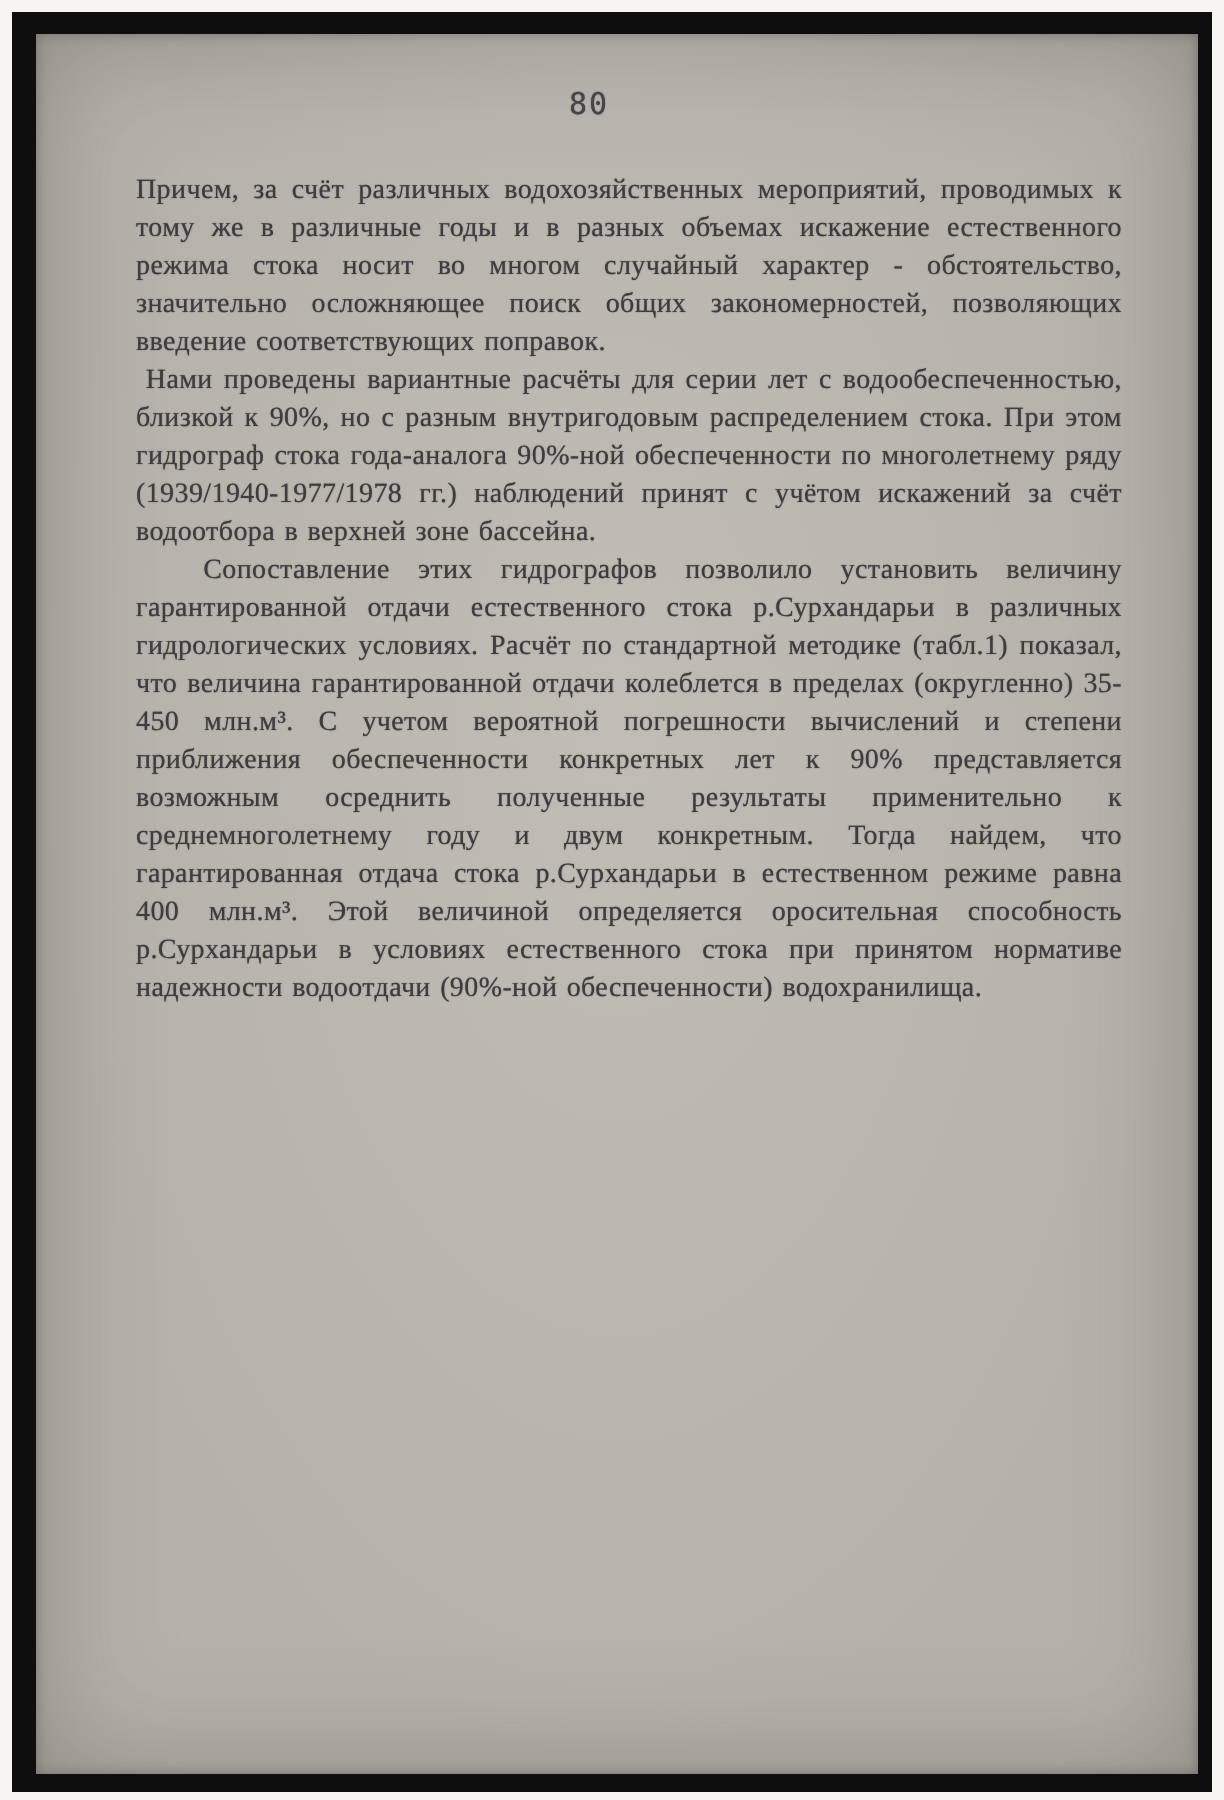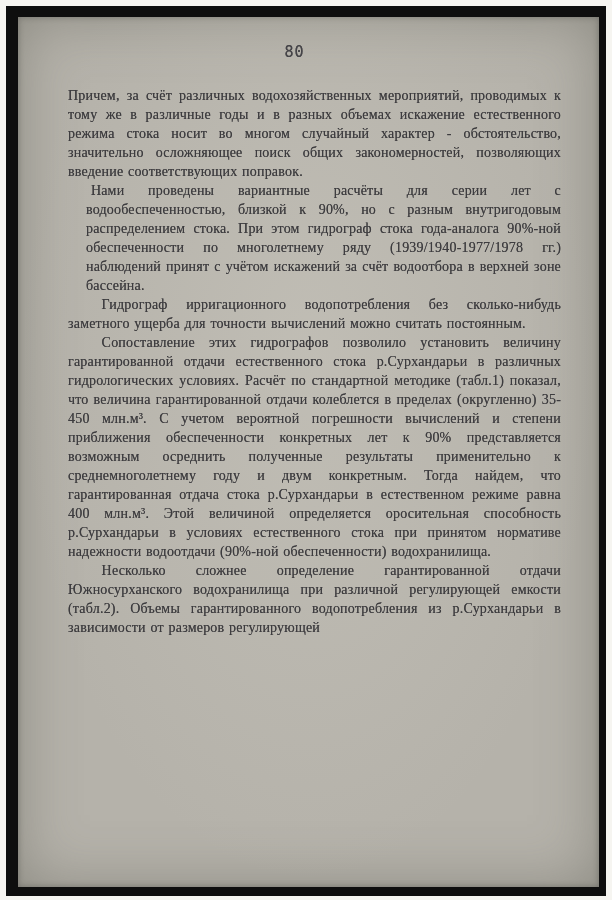--- a/index.html
+++ b/index.html
@@ -49,35 +49,33 @@
     margin: 0 40px 24px 0;
     color: #454448;
   }
   p.para {
     margin: 0;
     text-indent: 2.4em;
     word-spacing: 1px;
     font-family: Liberation Serif, serif;
   }
   p.para.no-indent { text-indent: 0; }
-  p.para.small-indent { text-indent: 0.35em; margin-left: 18px; }
+  p.para.small-indent { text-indent: 0.35em; }
 </style>
 </head>
 <body>
 
 <div class="scan">
   <div class="page-inner">
     <div class="content">
       <div class="page-number">80</div>
 
       <p class="para no-indent">Причем, за счёт различных водохозяйственных мероприятий, проводимых к тому же в различные годы и в разных объемах искажение естественного режима стока носит во многом случайный характер - обстоятельство, значительно осложняющее поиск  общих закономерностей, позволяющих введение соответствующих поправок.</p>
 
 
       <p class="para small-indent">Нами проведены вариантные расчёты для серии лет с водообеспеченностью, близкой к 90%, но с разным внутригодовым распределением стока. При этом гидрограф стока года-аналога 90%-ной обеспеченности по многолетнему ряду (1939/1940-1977/1978 гг.) наблюдений принят с учётом искажений за счёт водоотбора  в верхней зоне бассейна.</p>
 
-      <p class="para">Гидрограф ирригационного водопотребления без сколько-нибудь заметного ущерба для точности вычислений можно считать постоянным.</p>
 
       <p class="para">Сопоставление этих гидрографов позволило установить величину гарантированной отдачи естественного стока р.Сурхандарьи в различных гидрологических условиях. Расчёт по стандартной методике (табл.1) показал, что величина гарантированной отдачи колеблется в пределах (округленно) 35-450 млн.м³. С учетом вероятной погрешности вычислений и степени приближения обеспеченности конкретных лет к 90% представляется возможным осреднить полученные результаты применительно к среднемноголетнему году и двум конкретным. Тогда найдем, что гарантированная отдача стока р.Сурхандарьи в естественном режиме равна 400 млн.м³. Этой величиной определяется оросительная способность р.Сурхандарьи в условиях естественного стока при принятом нормативе надежности водоотдачи (90%-ной обеспеченности) водохранилища.</p>
 
-      <p class="para">Несколько сложнее определение гарантированной отдачи Южносурханского водохранилища при различной регулирующей емкости (табл.2). Объемы гарантированного водопотребления из р.Сурхандарьи в зависимости от размеров регулирующей</p>
     </div>
   </div>
 </div>
 
 </body></html>

